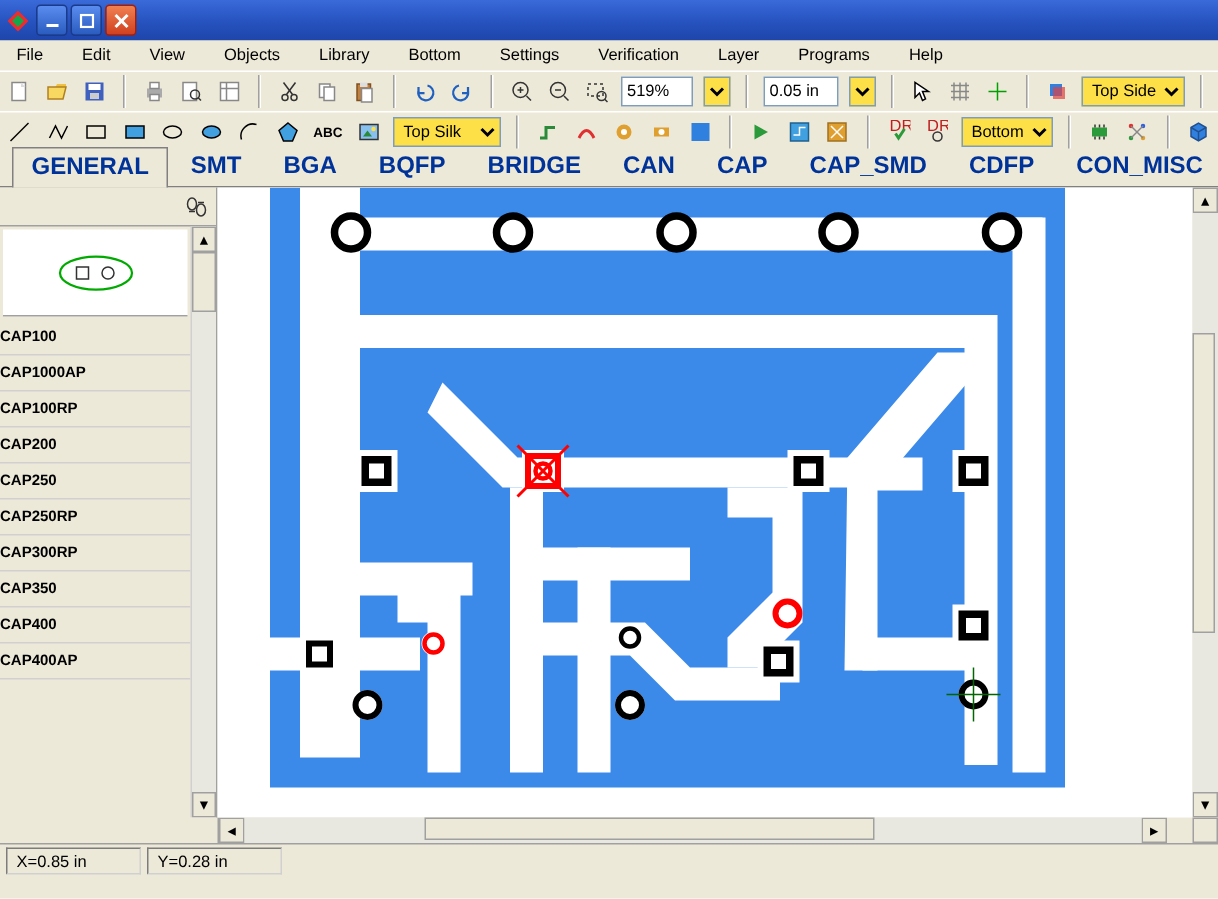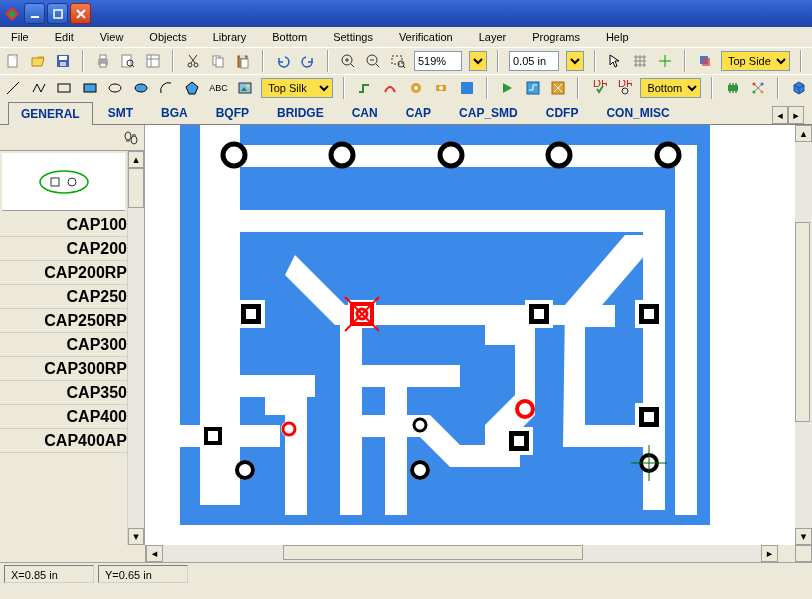--- a/index.html
+++ b/index.html
@@ -19,35 +19,35 @@
 
 
 .toolbar { height: 27px; background: #ece9d8; border-top: 1px solid #fff; display: flex; align-items: center; padding: 0 4px; gap: 7px; }
 .tbtn { width: 22px; height: 22px; display: flex; align-items: center; justify-content: center; cursor: pointer; border: 1px solid transparent; }
 .tsep { width: 2px; height: 22px; border-left: 1px solid #a0a0a0; border-right: 1px solid #fff; margin: 0 3px; }
 .tsel { height: 20px; font-size: 11px; background: #fde047; border: 1px solid #7f9db9; padding: 0 2px; }
 .tinput { height: 20px; font-size: 11px; background: #fff; border: 1px solid #7f9db9; padding: 0 3px; }
 
 
 .tabstrip { height: 24px; background: #ece9d8; display: flex; align-items: flex-end; padding: 0 8px; border-bottom: 1px solid #808080; gap: 2px; }
-.tab { padding: 4px 12px 4px 12px; font-weight: bold; color: #003399; cursor: pointer; border: 1px solid transparent; border-bottom: none; font-size: 12px; }
+.tab { padding: 4px 12px 4px 12px; font-weight: bold; color: #003399; cursor: pointer; border: 1px solid transparent; border-bottom: none; font-size: 16px; }
 .tab.active { background: #ece9d8; border-color: #808080 #808080 #ece9d8; position: relative; top: 1px; }
 .tabnav { margin-left: auto; display: flex; gap: 0; }
 .tabnav .nbtn { width: 16px; height: 18px; border: 1px solid #a0a0a0; background: #ece9d8; display: flex; align-items: center; justify-content: center; cursor: pointer; }
 
 
 .mainrow { display: flex; height: 420px; }
 
 
 .sidebar { width: 146px; background: #ece9d8; border-right: 1px solid #a0a0a0; display: flex; flex-direction: column; }
 .sbtop { height: 26px; display: flex; align-items: center; padding: 2px; gap: 2px; border-bottom: 1px solid #a0a0a0; }
 .sblist { flex: 1; overflow: hidden; display: flex; }
 .sblistcol { flex: 1; }
 .sbpreview { height: 58px; border-bottom: 1px solid #a0a0a0; display: flex; align-items: center; justify-content: center; background: #fff; margin: 2px; }
-.sbitem { height: 24px; line-height: 24px; text-align: right; font-weight: bold; border-bottom: 1px solid #d0d0d0; cursor: pointer; font-size: 16px; }
+.sbitem { height: 24px; line-height: 24px; text-align: left; font-weight: bold; border-bottom: 1px solid #d0d0d0; cursor: pointer; font-size: 10px; }
 .sbscroll { width: 17px; background: #ece9d8; border-left: 1px solid #d0d0d0; display: flex; flex-direction: column; }
 .sbscroll .arr { height: 17px; background: #ece9d8; border: 1px solid #a0a0a0; display: flex; align-items:center; justify-content:center; cursor:pointer; }
 .sbscroll .track { flex: 1; background: #e8e8e0; }
 .sbscroll .thumb { height: 40px; background: #ece9d8; border: 1px solid #a0a0a0; margin-top: 0; }
 
 
 .canvas-wrap { flex: 1; position: relative; display: flex; }
 .canvas { flex: 1; background: #fff; position: relative; overflow: hidden; }
 .vscroll { width: 17px; background: #ece9d8; display: flex; flex-direction: column; }
 .vscroll .arr, .hscroll .arr { width: 17px; height: 17px; background: #ece9d8; border: 1px solid #a0a0a0; display:flex; align-items:center; justify-content:center; cursor:pointer; }
@@ -305,21 +305,21 @@
       <svg class="ic" viewBox="0 0 16 16">
         <path d="M3 13 A8 8 0 0 1 13 3" fill="none" stroke="#000"></path>
       </svg>
     </div>
   <div class="tbtn">
       <svg class="ic" viewBox="0 0 16 16">
         <polygon points="8,2 14,7 11,14 5,14 2,7" fill="#40a0e0" stroke="#000"></polygon>
       </svg>
     </div>
   <div class="tbtn">
-      <span style="font-size:9px;font-weight:normal">ABC</span>
+      <span style="font-size:9px;font-weight:bold">ABC</span>
     </div>
   <div class="tbtn">
       <svg class="ic" viewBox="0 0 16 16">
         <rect x="2" y="3" width="12" height="10" fill="#88c0f0" stroke="#333"></rect>
         <polygon points="4,11 7,7 10,11" fill="#2a8a3a"></polygon>
         <circle cx="11" cy="6" r="1.5" fill="#ffe040"></circle>
       </svg>
     </div>
   <select class="tsel" style="width:86px"><option>Top Silk</option></select>
   <div class="tsep"></div>
@@ -448,25 +448,25 @@
     <div class="sblist">
       <div class="sblistcol">
         <div class="sbpreview">
           <svg width="60" height="30" viewBox="0 0 60 30">
               <ellipse cx="30" cy="15" rx="24" ry="11" fill="none" stroke="#0a0" stroke-width="1.5"></ellipse>
               <rect x="17" y="11" width="8" height="8" fill="none" stroke="#333"></rect>
               <circle cx="38" cy="15" r="4" fill="none" stroke="#333"></circle>
             </svg>
         </div>
         <div class="sbitem">CAP100</div>
+        <div class="sbitem">CAP1000AP</div>
+        <div class="sbitem">CAP100RP</div>
         <div class="sbitem">CAP200</div>
-        <div class="sbitem">CAP200RP</div>
         <div class="sbitem">CAP250</div>
         <div class="sbitem">CAP250RP</div>
-        <div class="sbitem">CAP300</div>
         <div class="sbitem">CAP300RP</div>
         <div class="sbitem">CAP350</div>
         <div class="sbitem">CAP400</div>
         <div class="sbitem">CAP400AP</div>
       </div>
       <div class="sbscroll">
         <div class="arr">▴</div>
         <div class="track">
             <div class="thumb"></div>
           </div>
@@ -576,14 +576,14 @@
     <div class="track">
         <div class="thumb"></div>
       </div>
     <div class="arr">▸</div>
   </div>
   <div style="width:17px;background:#ece9d8;border:1px solid #a0a0a0"></div>
 </div>
 
 <div class="statusbar">
   <div class="cell fix">X=0.85 in</div>
-  <div class="cell fix">Y=0.65 in</div>
+  <div class="cell fix">Y=0.28 in</div>
 </div>
 
 </body></html>

